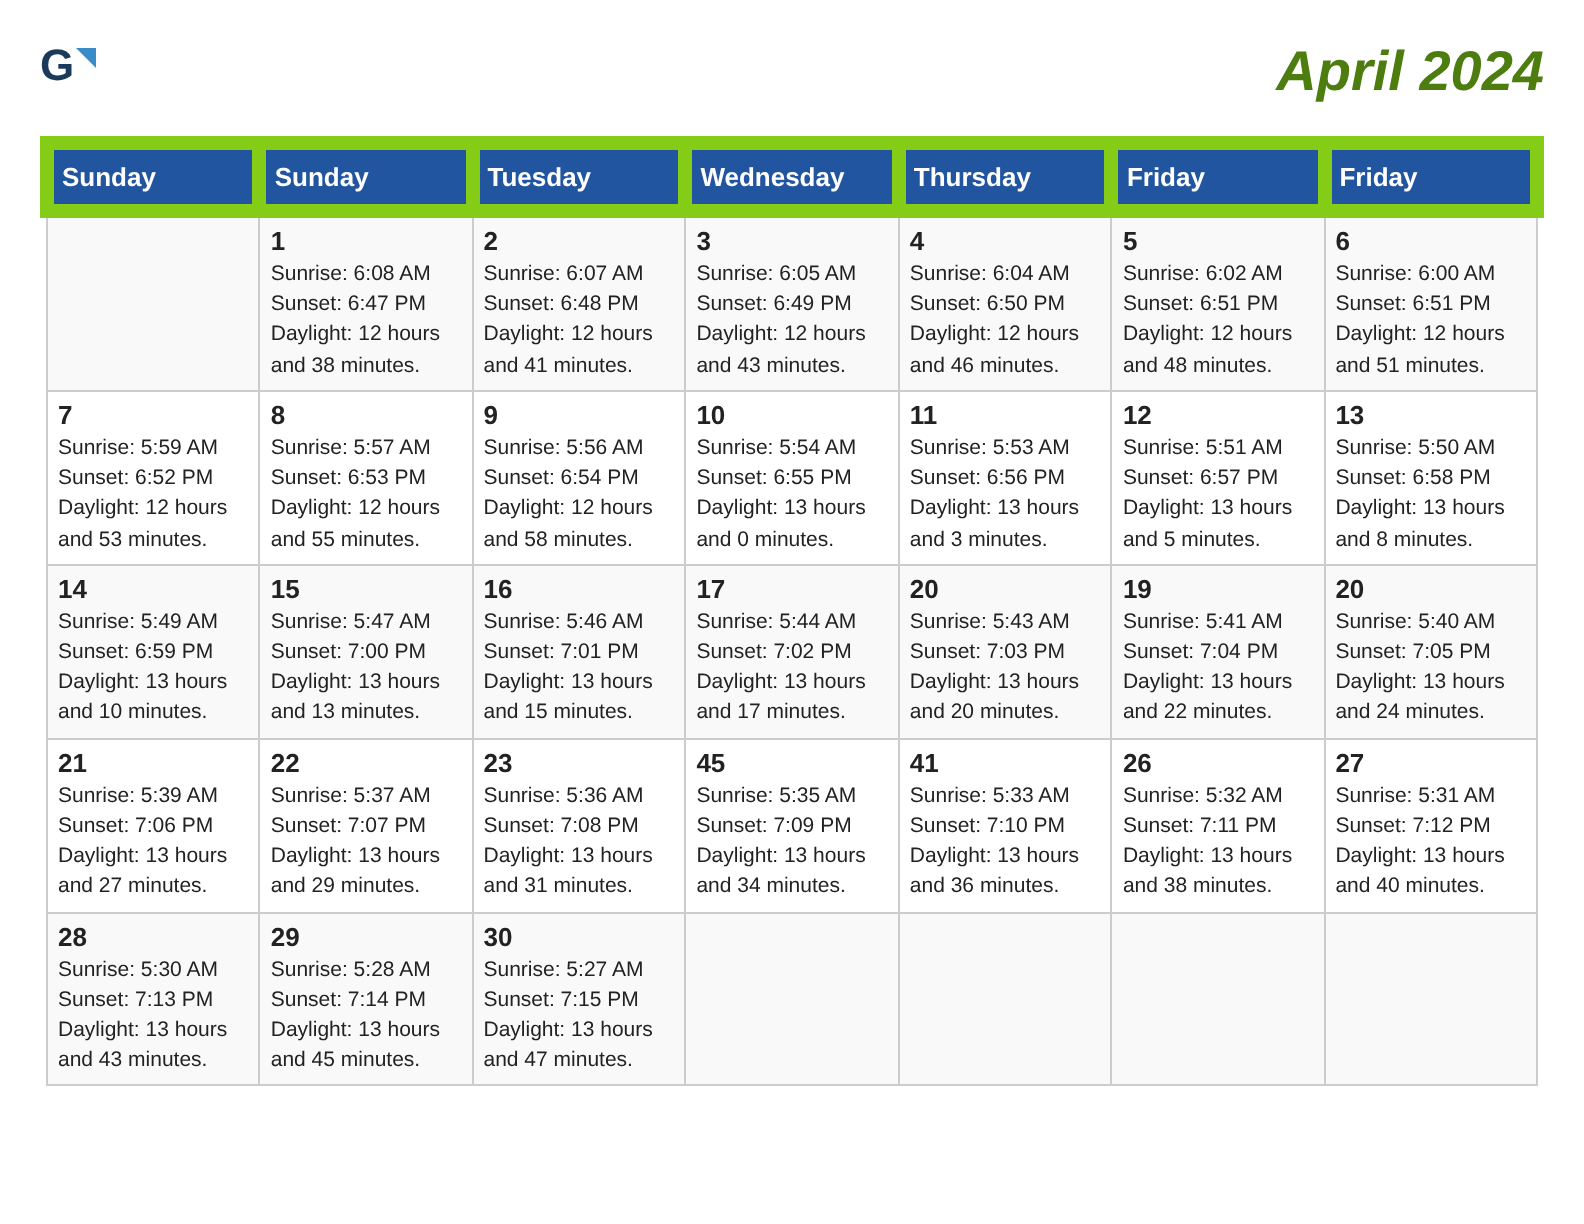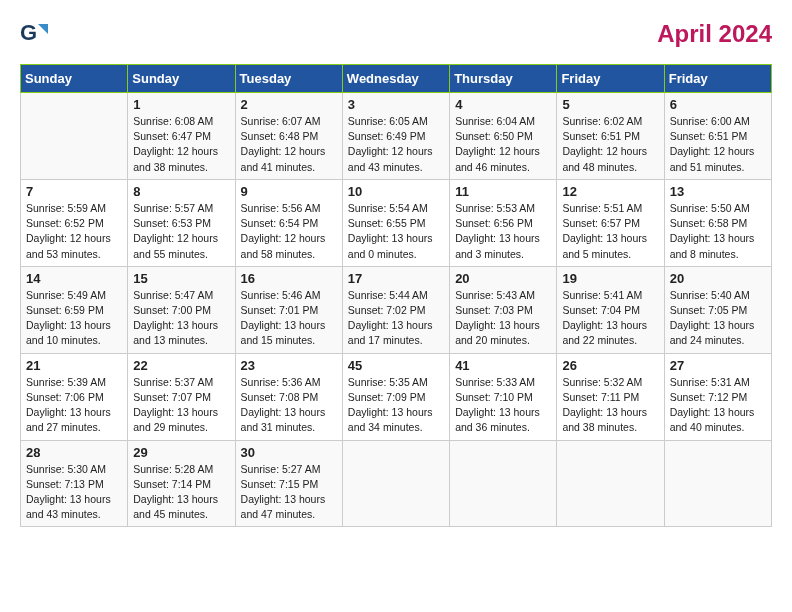--- a/index.html
+++ b/index.html
@@ -31,41 +31,42 @@
     }
     .logo-icon {
       width: 28px;
       height: 28px;
       margin-right: 2px;
     }
     .title-block {
       text-align: right;
     }
     .month-title {
-      font-size: 24px;
-      font-weight: bold;
-      color: #be185d;
+      font-size: 28px;
+      font-weight: bold;
+      color: #4d7c0f;
+      font-style: italic;
     }
     .location {
       font-size: 16px;
       color: #444;
     }
     table {
       width: 100%;
       border-collapse: collapse;
       font-size: 11px;
     }
     thead tr th {
       background: #2255a0;
       color: #fff;
       padding: 6px 4px;
       text-align: left;
       font-size: 13px;
       font-weight: bold;
-      border: 1px solid #84cc16;
+      border: 7px solid #84cc16;
     }
     tbody tr td {
       border: 1px solid #ccc;
       vertical-align: top;
       padding: 4px 5px;
       width: 107px;
       min-height: 80px;
       height: 80px;
       background: #fff;
     }

